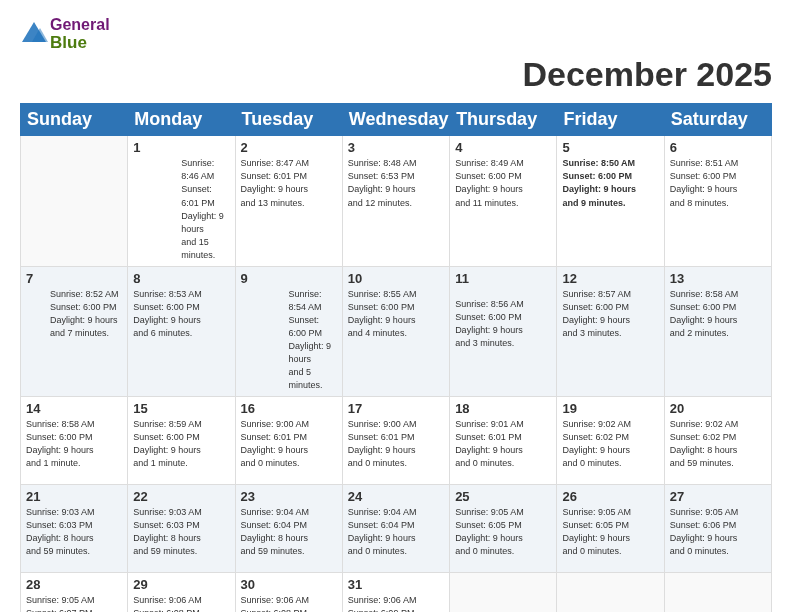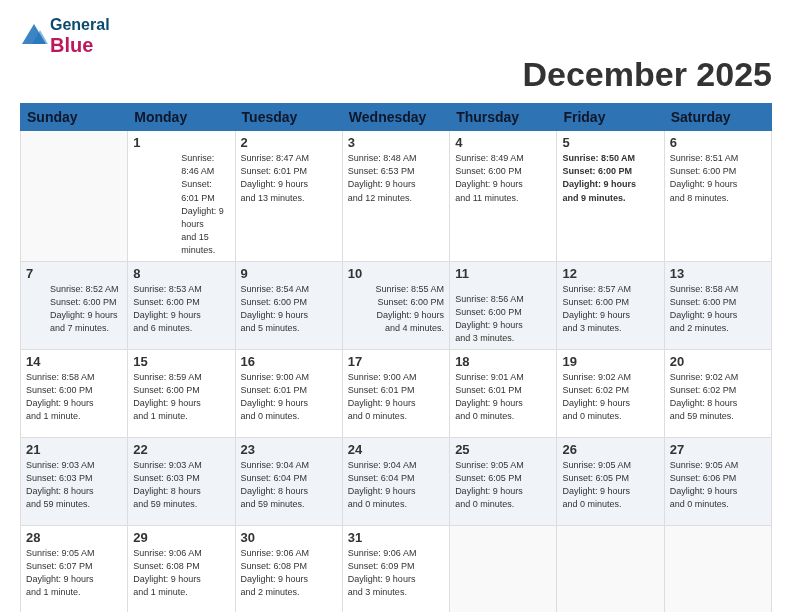--- a/index.html
+++ b/index.html
@@ -28,26 +28,26 @@
       align-items: center;
     }
     .logo-text {
       display: flex;
       flex-direction: column;
       line-height: 1.1;
     }
     .logo-general {
       font-size: 16px;
       font-weight: bold;
-      color: #0c4a6e;
+      color: #701a75;
     }
     .logo-blue {
-      font-size: 20px;
-      font-weight: bold;
-      color: #be185d;
+      font-size: 17px;
+      font-weight: bold;
+      color: #4d7c0f;
     }
     .logo-icon {
       width: 28px;
       height: 28px;
       margin-right: 2px;
     }
     .title-section {
       text-align: right;
     }
     .month-title {
@@ -63,24 +63,24 @@
     }
     .calendar {
       flex: 1;
       border: 1px solid #ccc;
       border-collapse: collapse;
       width: 100%;
       table-layout: fixed;
     }
     .calendar th {
       background: #2e74b5;
-      color: #0f172a;
+      color: #ffffff;
       text-align: left;
       padding: 5px 6px;
-      font-size: 14px;
+      font-size: 18px;
       font-weight: bold;
       border: 1px solid #2e74b5;
     }
     .calendar td {
       vertical-align: top;
       border: 1px solid #ddd;
       padding: 4px 5px;
       font-size: 9.5px;
       color: #333;
       height: 88px;
@@ -192,28 +192,28 @@
           </td>
           <td>
             <span class="day-num">8</span>
             <div class="day-info" style="white-space: pre-line;">Sunrise: 8:53 AM
 Sunset: 6:00 PM
 Daylight: 9 hours
 and 6 minutes.</div>
           </td>
           <td>
             <span class="day-num">9</span>
-            <div class="day-info" style="white-space: pre-line;">Sunrise: 8:54 AM
+            <div class="day-info" style="white-space: pre-line; margin-left: 48px;">Sunrise: 8:54 AM
 Sunset: 6:00 PM
 Daylight: 9 hours
 and 5 minutes.</div>
           </td>
           <td>
             <span class="day-num">10</span>
-            <div class="day-info" style="white-space: pre-line; text-align: right;">Sunrise: 8:55 AM
+            <div class="day-info" style="white-space: pre-line;">Sunrise: 8:55 AM
 Sunset: 6:00 PM
 Daylight: 9 hours
 and 4 minutes.</div>
           </td>
           <td>
             <span class="day-num">11</span>
             <div class="day-info" style="white-space: pre-line; margin-top: 12px;">Sunrise: 8:56 AM
 Sunset: 6:00 PM
 Daylight: 9 hours
 and 3 minutes.</div>

